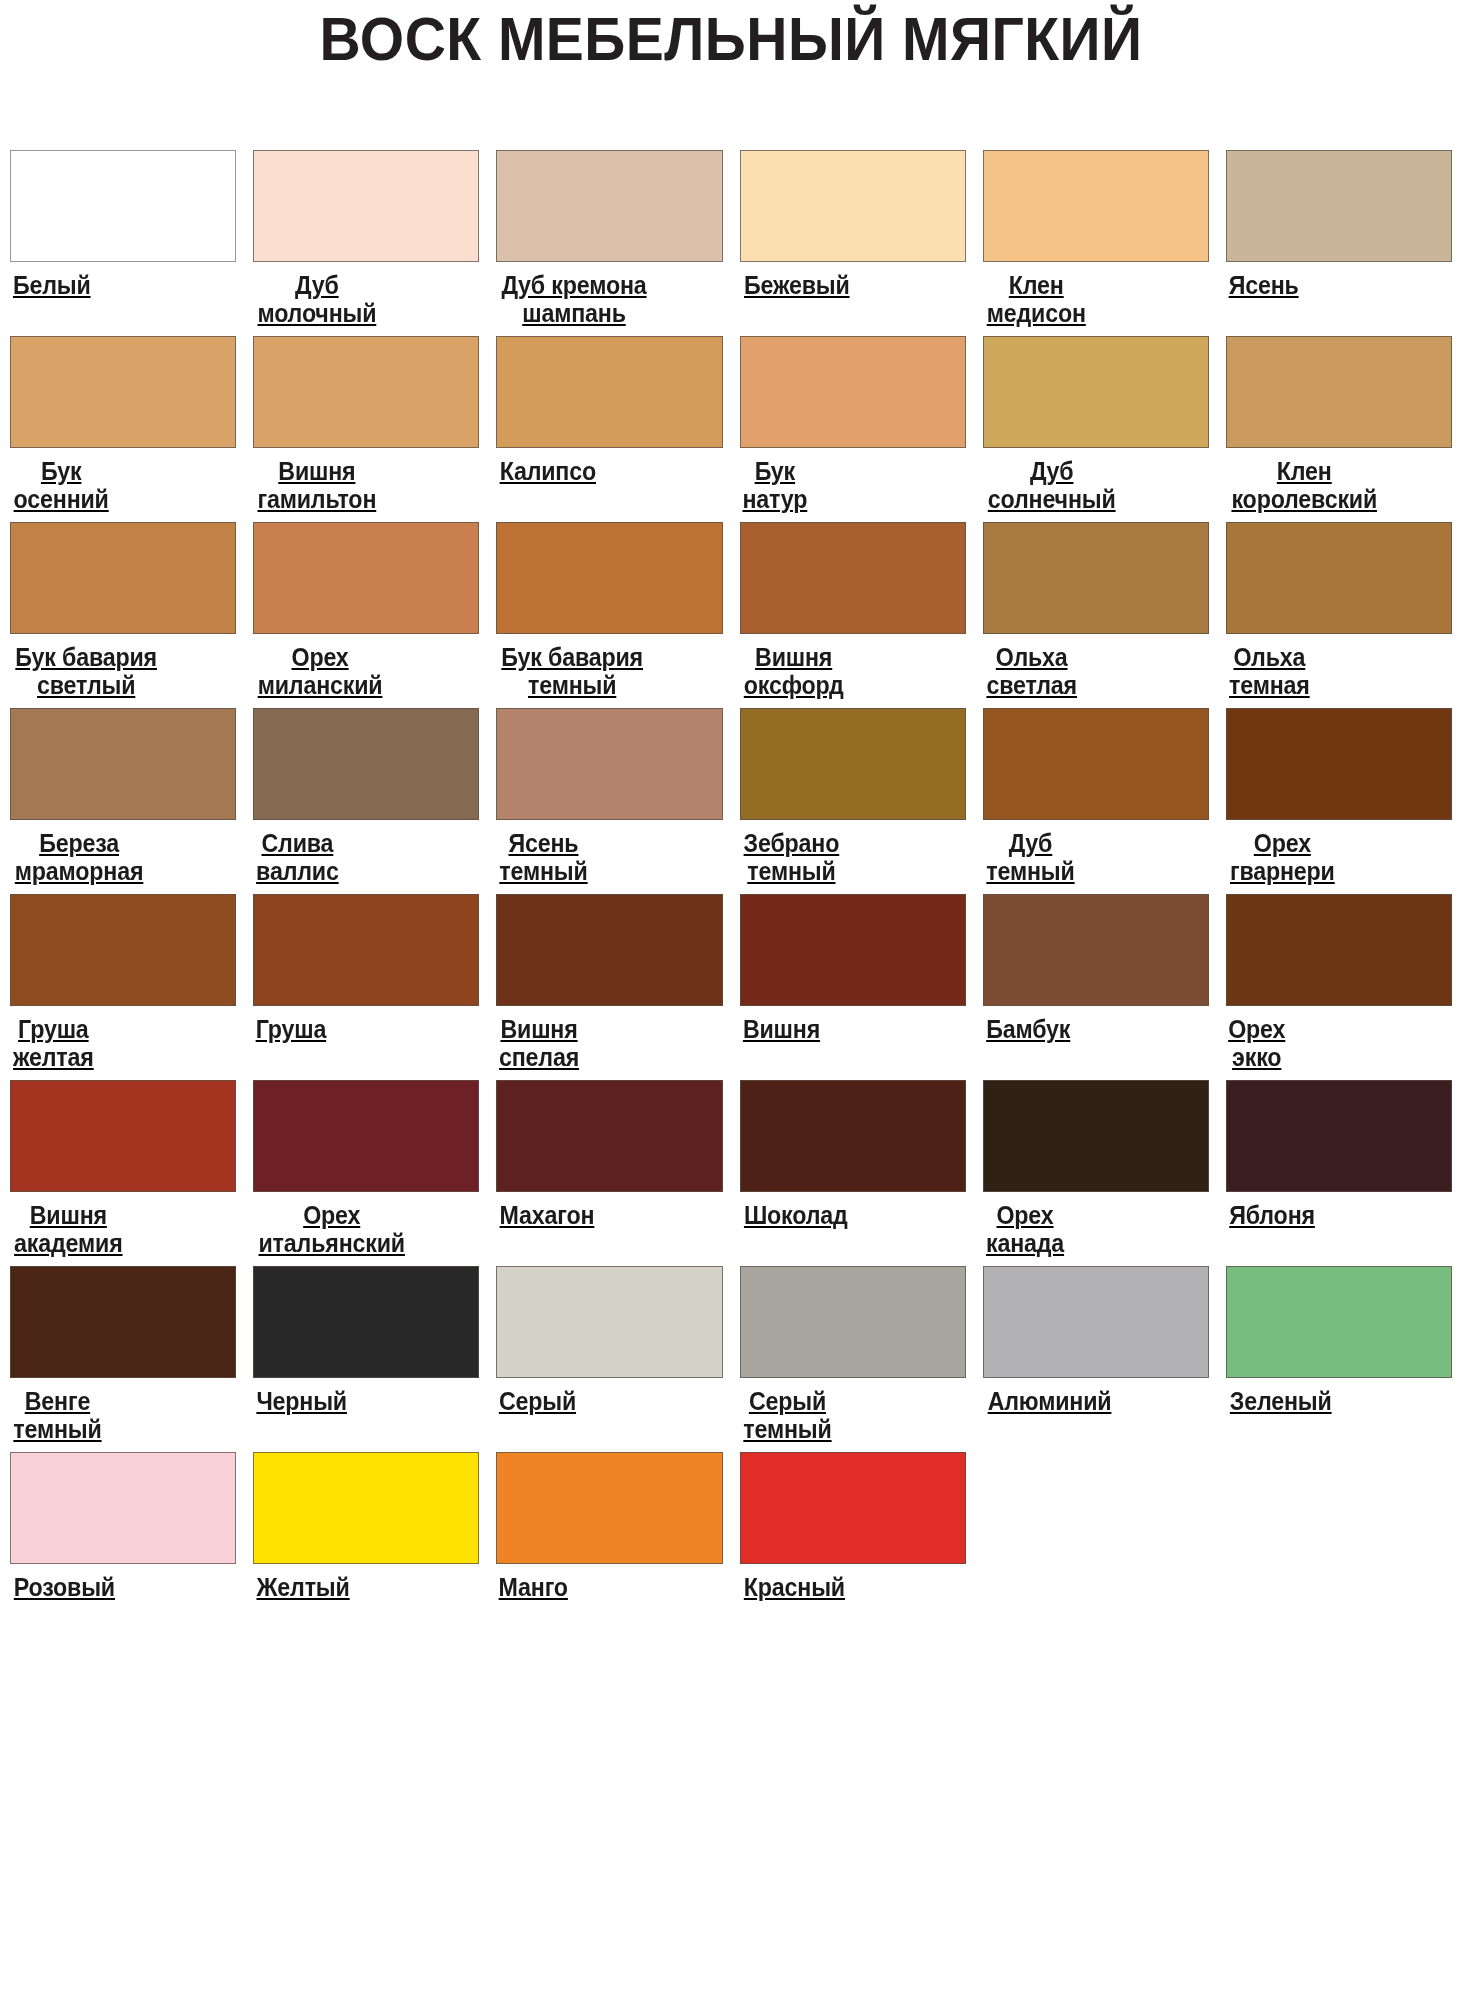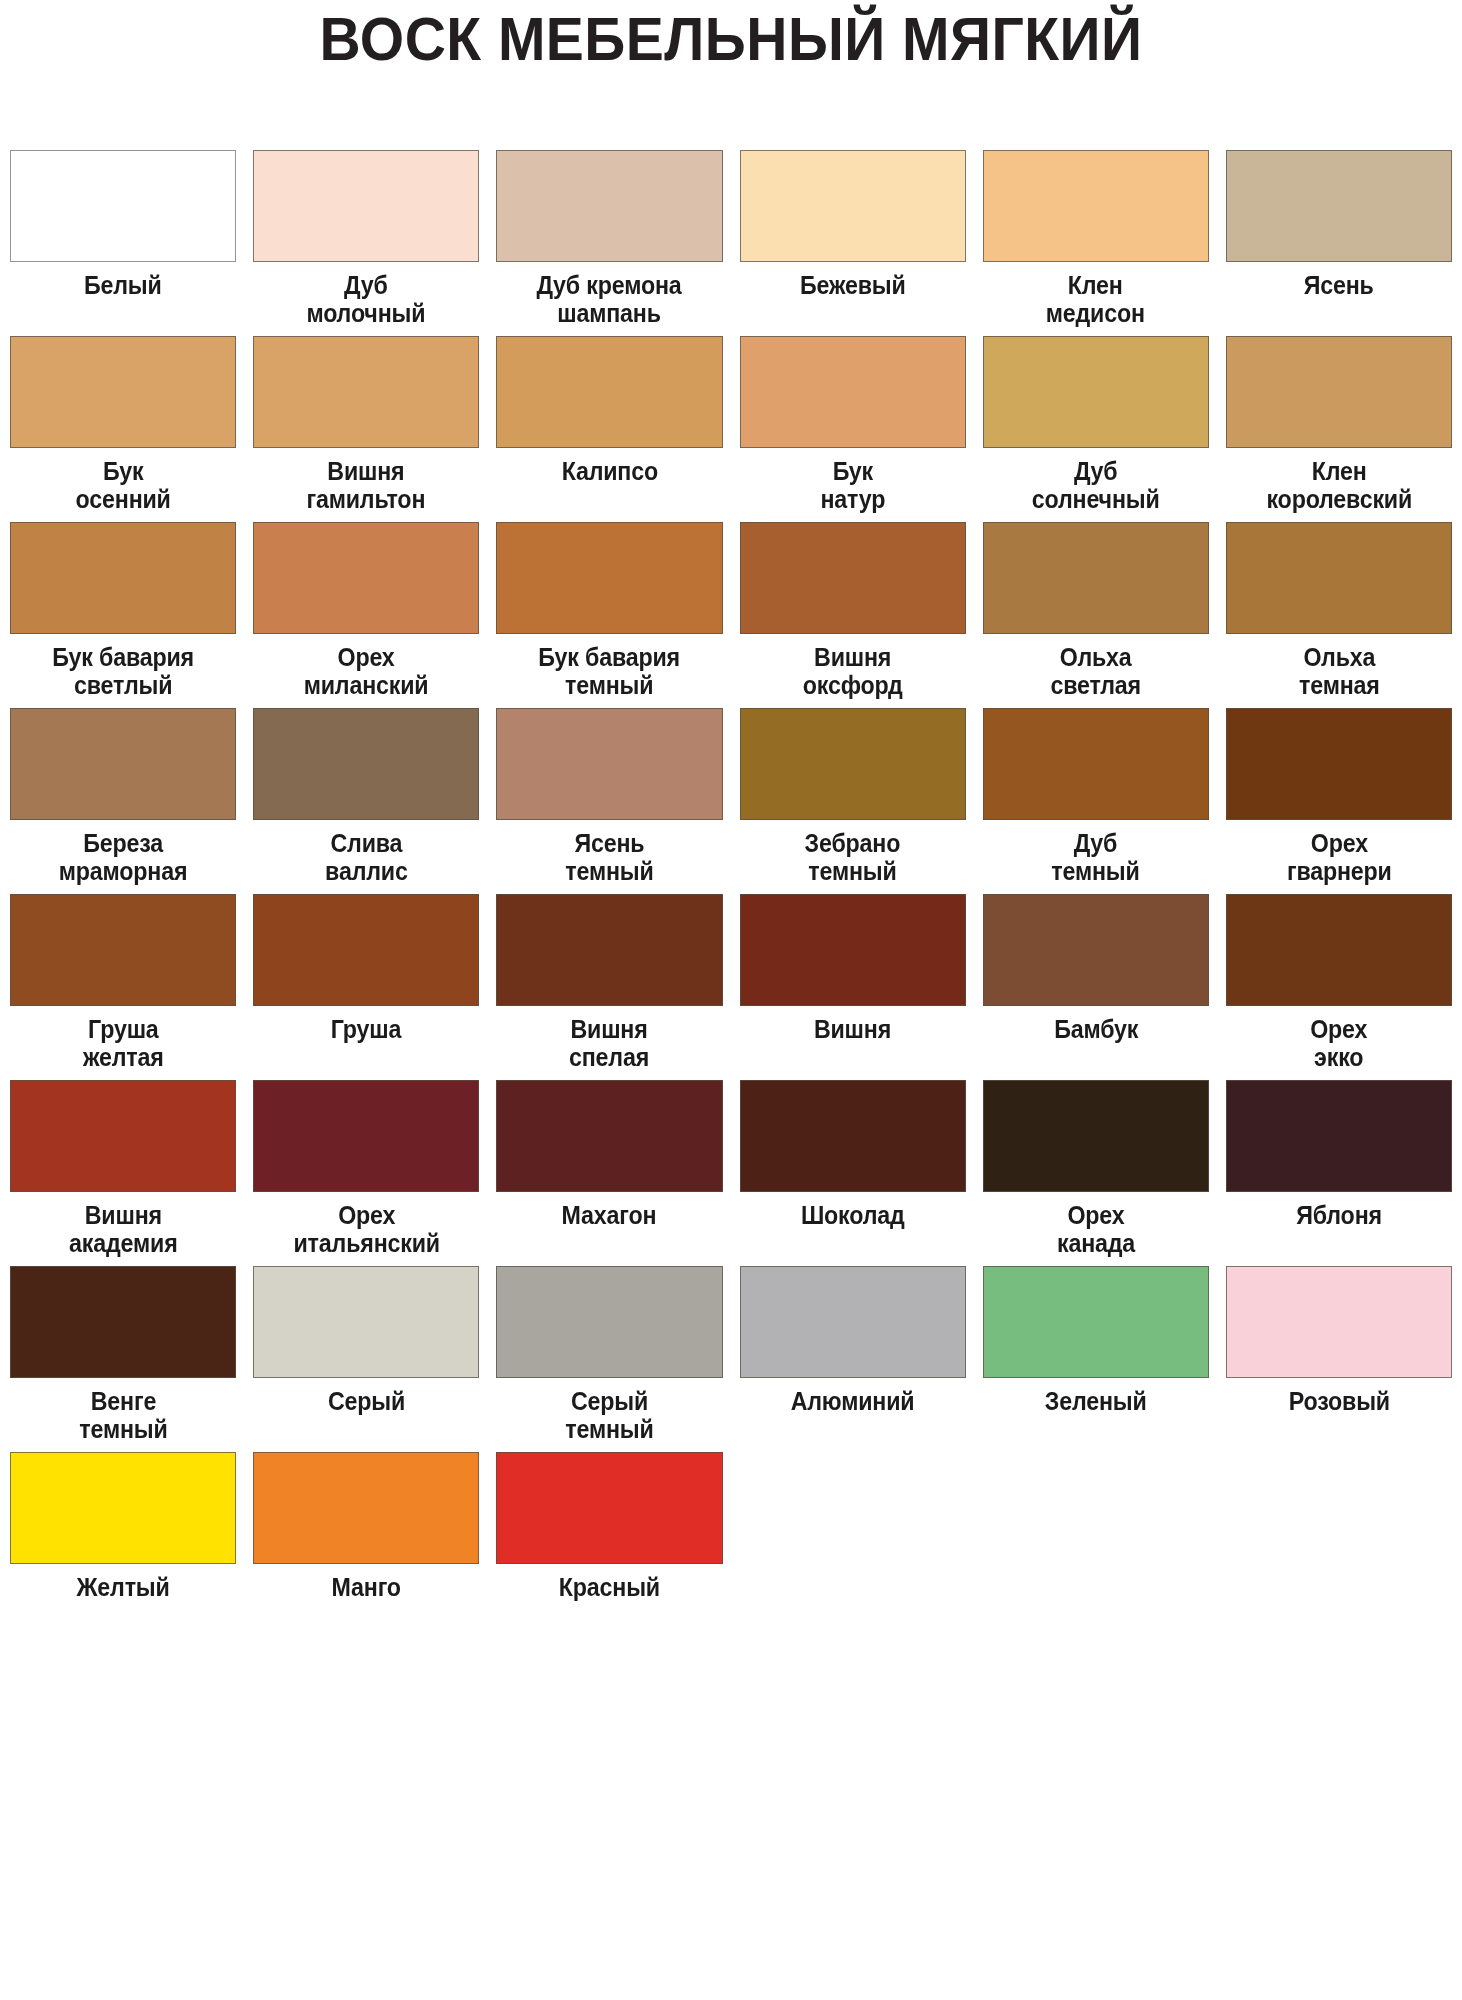--- a/index.html
+++ b/index.html
@@ -49,22 +49,23 @@
     display: grid;
     grid-template-columns: repeat(6, 1fr);
     column-gap: 17px;
     row-gap: 0px;
   }
 
   .cell {
     width: 100%;
     display: flex;
     flex-direction: column;
-    align-items: center;
+    align-items: flex-start;
     height: 186px;
+    text-decoration: underline;
   }
 
   .swatch {
     width: 100%;
     height: 112px;
     box-sizing: border-box;
     border: 1px solid rgba(90, 80, 70, 0.75);
     flex: none;
   }
   .swatch.nb {
@@ -262,20 +263,24 @@
       <div class="cell">
         <div class="swatch" title="#3b1e22" style="background: rgb(59, 30, 34);"></div>
         <div class="label">Яблоня</div>
       </div>
       <div class="cell">
         <div class="swatch" title="#4a2515" style="background: rgb(74, 37, 21);"></div>
         <div class="label">Венге
 темный</div>
       </div>
       <div class="cell">
+        <div class="swatch" title="#282828" style="background: rgb(40, 40, 40);"></div>
+        <div class="label">Черный</div>
+      </div>
+      <div class="cell">
         <div class="swatch" title="#d5d3c8" style="background: rgb(213, 211, 200);"></div>
         <div class="label">Серый</div>
       </div>
       <div class="cell">
         <div class="swatch" title="#a9a69f" style="background: rgb(169, 166, 159);"></div>
         <div class="label">Серый
 темный</div>
       </div>
       <div class="cell">
         <div class="swatch" title="#b2b2b4" style="background: rgb(178, 178, 180);"></div>

